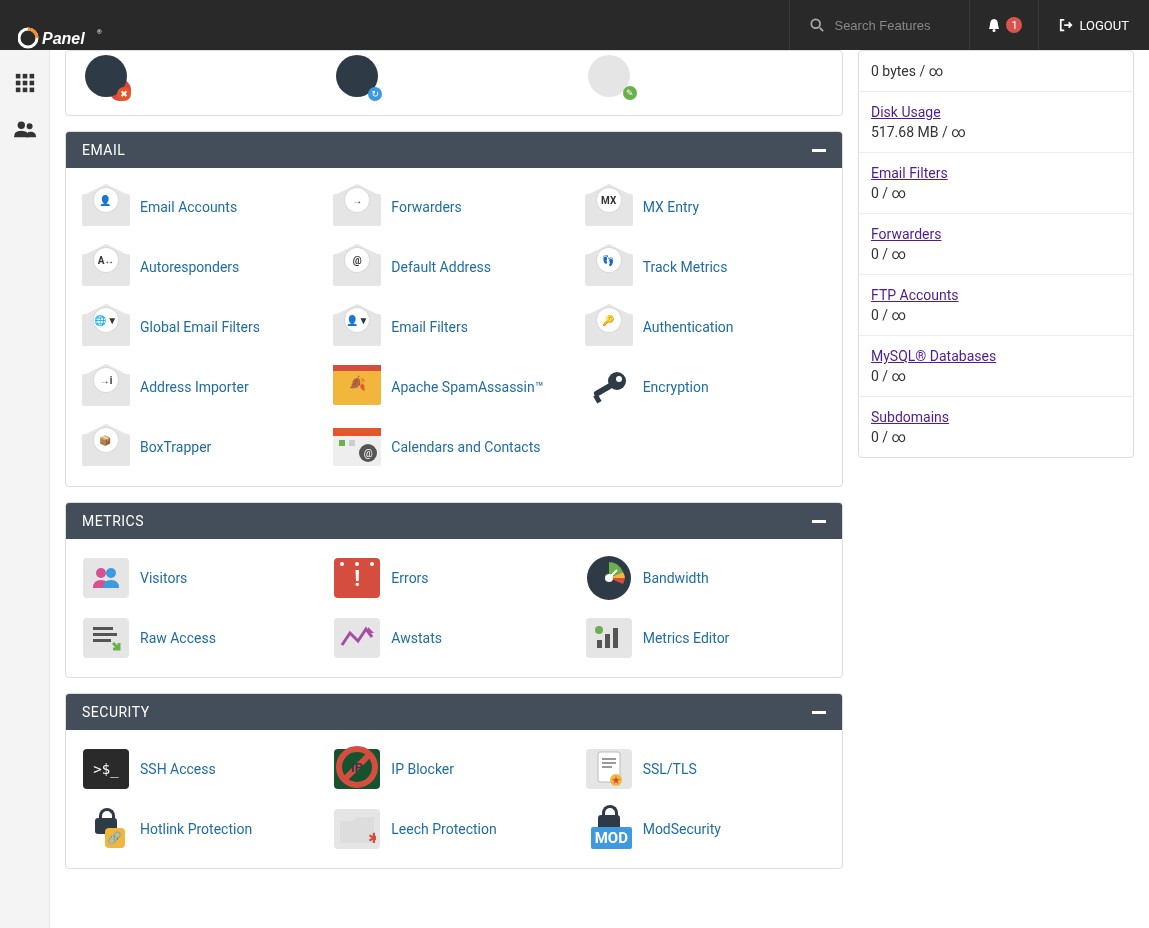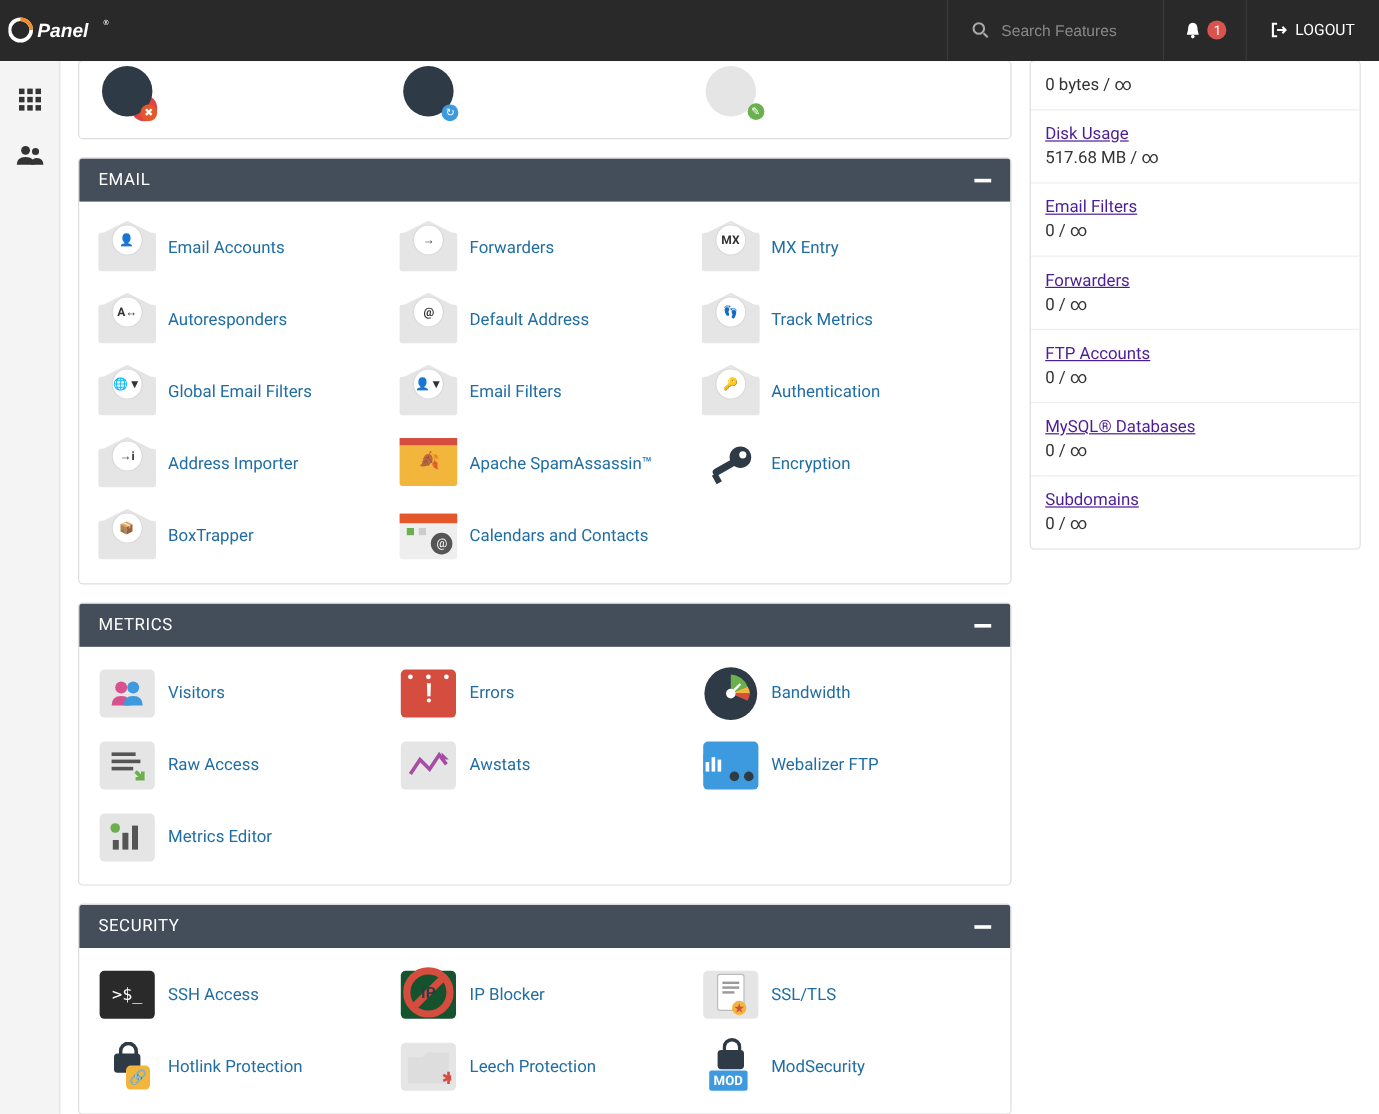--- a/index.html
+++ b/index.html
@@ -17,22 +17,22 @@
   background: #292929;
   display: flex;
   align-items: center;
   color: #fff;
   z-index: 100;
 }
 .logo {
   width: 120px;
   height: 50px;
   display: flex;
-  align-items: center;
-  padding-left: 7px;
+  align-items: flex-end;
+  padding-left: 18px;
 }
 .topbar-spacer { flex: 1; }
 .search-wrap {
   display: flex;
   align-items: center;
   height: 50px;
   border-left: 1px solid #3a3a3a;
   padding: 0 20px;
   width: 180px;
 }
@@ -568,36 +568,20 @@
                 <svg width="34" height="26" viewBox="0 0 34 26">
                   <polyline points="2,20 10,8 18,16 26,4 32,12" fill="none" stroke="#a64ca6" stroke-width="3"></polyline>
                   <path d="M28 2 L34 8 L28 8 Z" fill="#a64ca6"></path>
                 </svg>
               </div>
     </div>
     <span class="item-label">Awstats</span>
           </div>
           <div class="item">
     <div class="item-icon">
-      <div class="sq-icon si-webalizerftp" style="position:relative;">
-                <svg width="46" height="30" viewBox="0 0 46 30">
-                  <rect x="0" y="6" width="20" height="16" fill="#3d9ade"></rect>
-                  <rect x="2" y="12" width="3" height="8" fill="#fff"></rect>
-                  <rect x="7" y="8" width="3" height="12" fill="#fff"></rect>
-                  <rect x="12" y="10" width="3" height="10" fill="#fff"></rect>
-                  <path d="M20 10 L34 10 L40 18 L40 22 L20 22 Z" fill="#3d9ade"></path>
-                  <circle cx="26" cy="24" r="4" fill="#2e3b46"></circle>
-                  <circle cx="38" cy="24" r="4" fill="#2e3b46"></circle>
-                </svg>
-              </div>
-    </div>
-    <span class="item-label">Webalizer FTP</span>
-          </div>
-          <div class="item">
-    <div class="item-icon">
       <div class="sq-icon si-metrics" style="position:relative;">
                 <svg width="32" height="28" viewBox="0 0 32 28">
                   <rect x="4" y="16" width="5" height="8" fill="#555"></rect>
                   <rect x="12" y="10" width="5" height="14" fill="#555"></rect>
                   <rect x="20" y="4" width="5" height="20" fill="#555"></rect>
                   <circle cx="6" cy="6" r="4" fill="#6ab04c"></circle>
                 </svg>
               </div>
     </div>
     <span class="item-label">Metrics Editor</span>
@@ -666,21 +650,21 @@
                 </svg>
               </div>
     </div>
     <span class="item-label">Leech Protection</span>
           </div>
           <div class="item">
     <div class="item-icon">
       <div class="sq-icon si-modsec">
                 <div style="position:relative;width:36px;height:36px;">
                   <div class="lock" style="position:absolute;top:4px;left:7px;"></div>
-                  <div style="position:absolute;bottom:-2px;left:0;background:#3d9ade;color:#fff;font-size:11px;font-weight:bold;padding:2px 4px;border-radius:2px;">MOD</div>
+                  <div style="position:absolute;bottom:-2px;left:0;background:#3d9ade;color:#fff;font-size:15px;font-weight:bold;padding:2px 4px;border-radius:2px;">MOD</div>
                 </div>
               </div>
     </div>
     <span class="item-label">ModSecurity</span>
           </div>
         </div>
     </div>
 
   </div>
 

